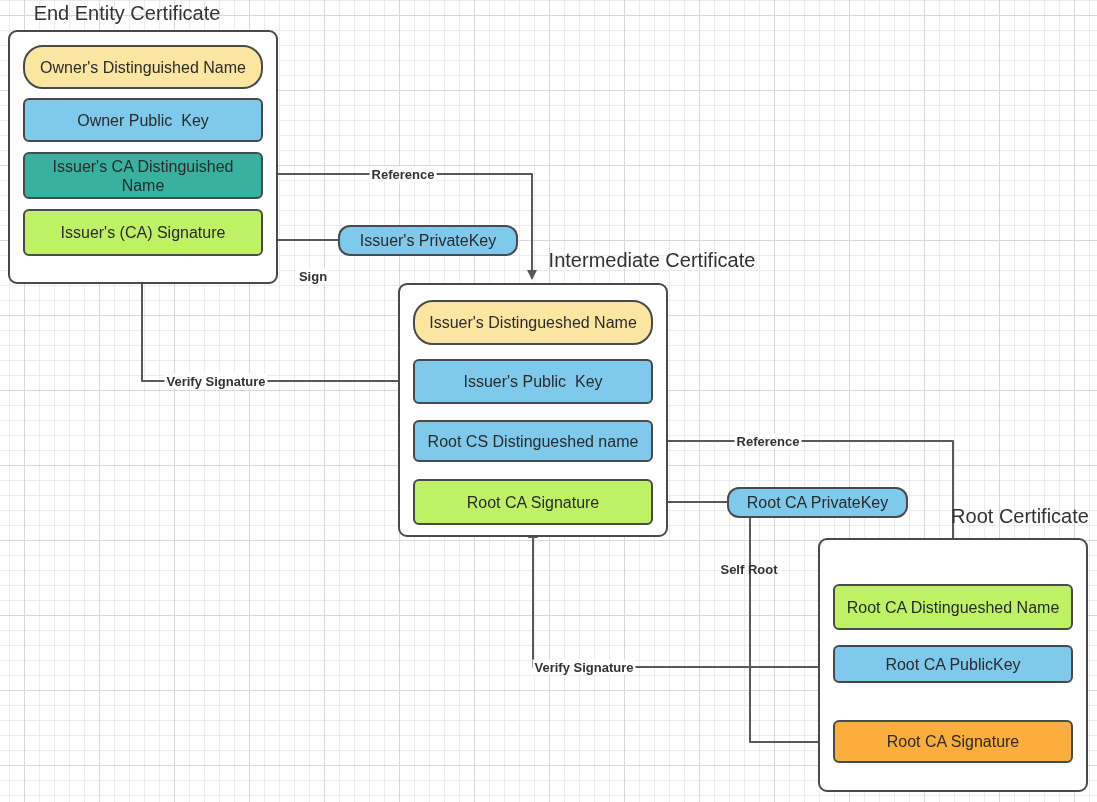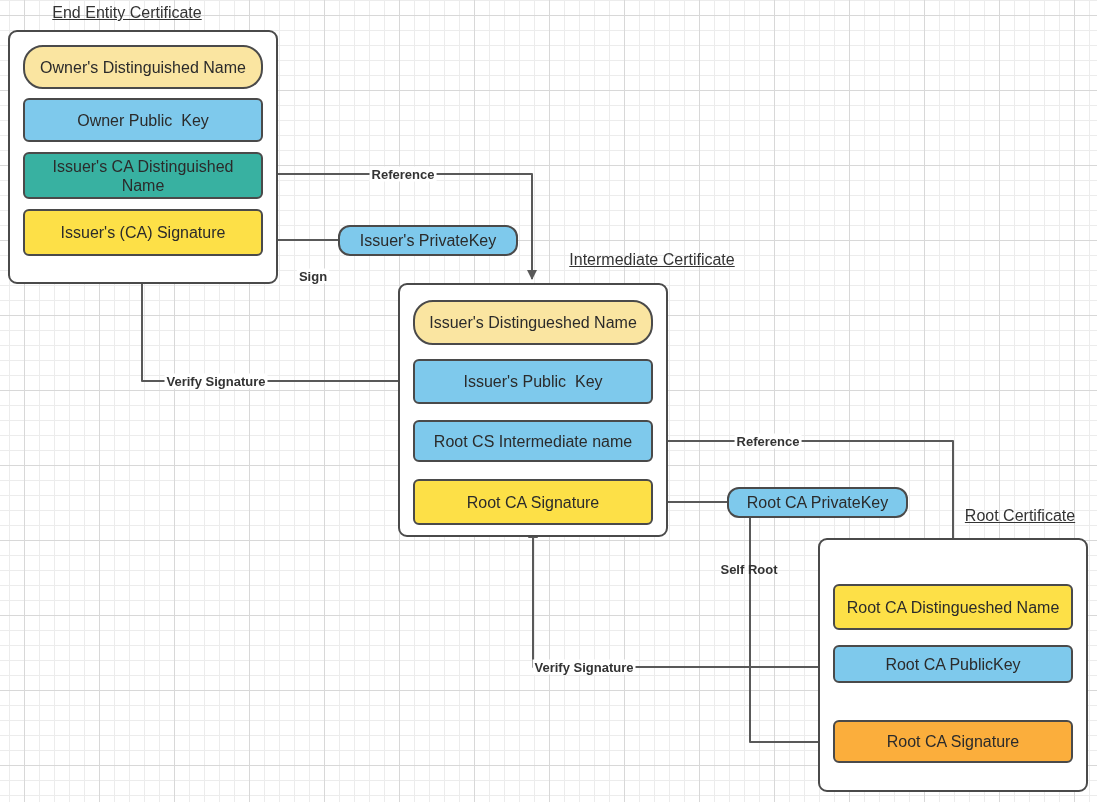--- a/index.html
+++ b/index.html
@@ -44,21 +44,21 @@
     line-height: 19px;
     color: #2b2b2b;
     padding: 0 8px;
     white-space: pre-wrap;
   }
   .container .node { left: 13px; width: 240px; }
 
   .c-yellow { background: #fae5a1; border-radius: 20px; }
   .c-blue   { background: #7ec9ec; }
   .c-teal   { background: #38b1a1; }
-  .c-green  { background: #fde047; }
+  .c-green  { background: #bef264; }
   .c-orange { background: #fbae3c; }
 
   
   #ee-box-0 { top: 13px;  height: 44px; }
   #ee-box-1 { top: 66px;  height: 44px; }
   #ee-box-2 { top: 120px; height: 47px; }
   #ee-box-3 { top: 177px; height: 47px; }
   
   #ic-box-0 { top: 15px;  height: 45px; }
   #ic-box-1 { top: 74px;  height: 45px; }
@@ -80,24 +80,23 @@
     font-size: 16px;
     color: #2b2b2b;
     white-space: pre;
   }
   #issuer-private-key  { left: 338px; top: 225px; width: 180px; height: 31px; }
   #root-ca-private-key { left: 727px; top: 487px; width: 181px; height: 31px; }
 
   .container-title {
     position: absolute;
     transform: translate(-50%, -50%);
-    font-size: 16px;
+    font-size: 20px;
     color: #333333;
     white-space: nowrap;
-    text-decoration: underline;
   }
   #title-end-entity   { left: 127px;  top: 13px;  }
   #title-intermediate { left: 652px;  top: 260px; }
   #title-root         { left: 1020px; top: 516px; }
 
   .arrow-label {
     position: absolute;
     transform: translate(-50%, -50%);
     font-size: 13px;
     font-weight: bold;
@@ -153,21 +152,21 @@
   <div class="container" id="end-entity-container">
     <div class="node c-yellow" id="ee-box-0">Owner's Distinguished Name</div>
     <div class="node c-blue" id="ee-box-1">Owner Public  Key</div>
     <div class="node c-teal" id="ee-box-2">Issuer's CA Distinguished Name</div>
     <div class="node c-green" id="ee-box-3">Issuer's (CA) Signature</div>
   </div>
 
   <div class="container" id="intermediate-container">
     <div class="node c-yellow" id="ic-box-0">Issuer's Distingueshed Name</div>
     <div class="node c-blue" id="ic-box-1">Issuer's Public  Key</div>
-    <div class="node c-blue" id="ic-box-2">Root CS Intermediate name</div>
+    <div class="node c-blue" id="ic-box-2">Root CS Distingueshed name</div>
     <div class="node c-green" id="ic-box-3">Root CA Signature</div>
   </div>
 
   <div class="container" id="root-container">
     <div class="node c-green" id="rc-box-0">Root CA Distingueshed Name</div>
     <div class="node c-blue" id="rc-box-1">Root CA PublicKey</div>
     <div class="node c-orange" id="rc-box-2">Root CA Signature</div>
   </div>
 
   <div class="key-node" id="issuer-private-key">Issuer's PrivateKey</div>

